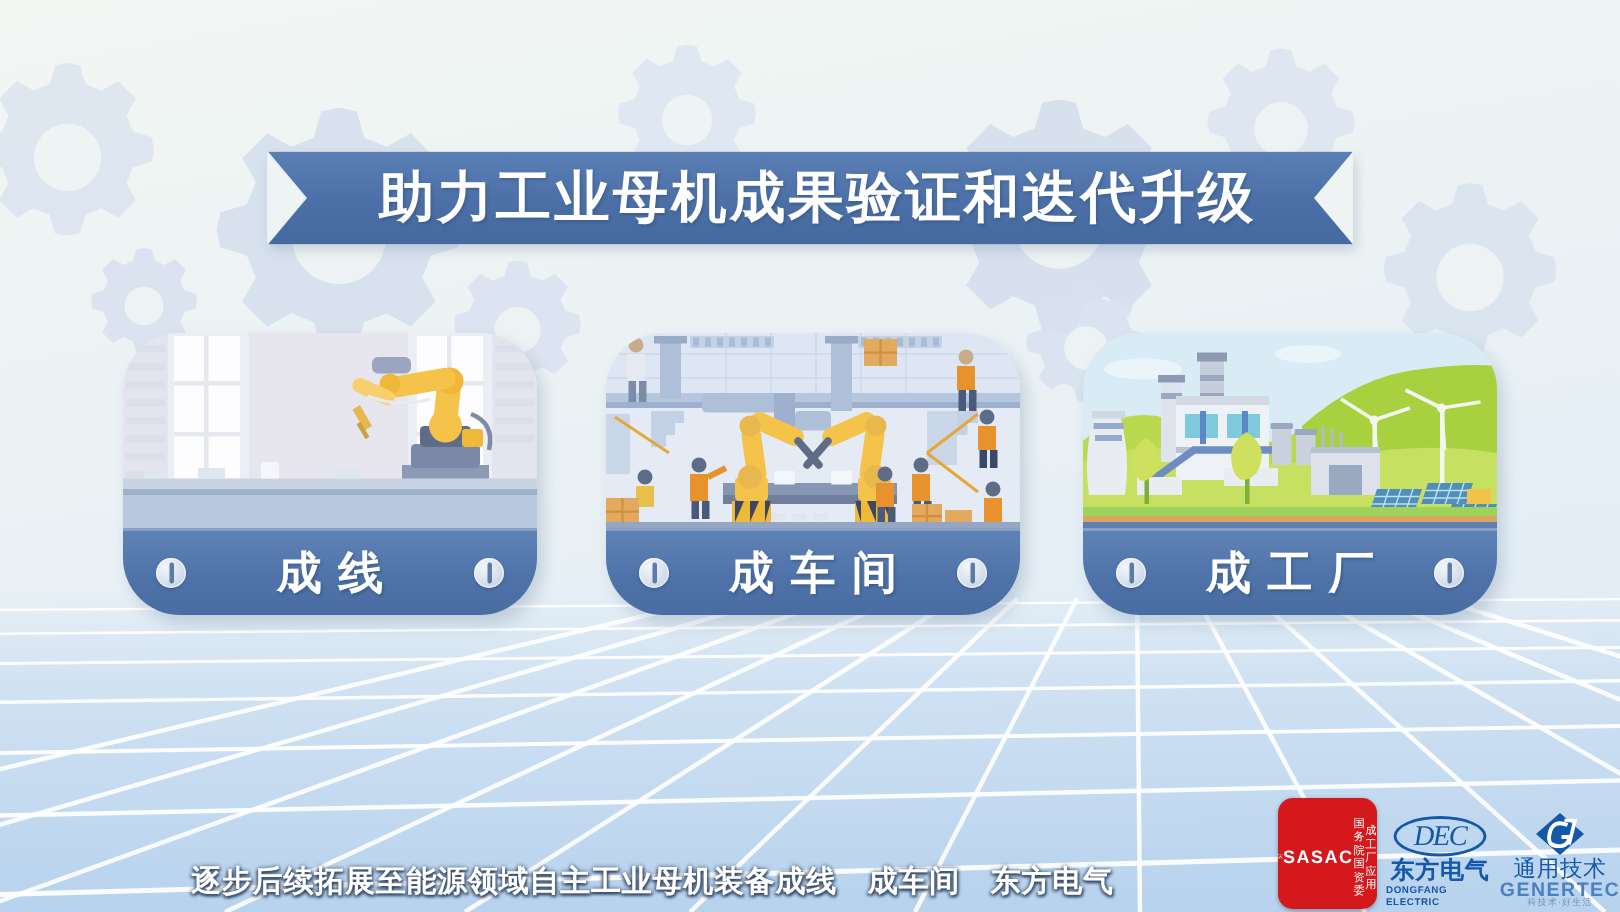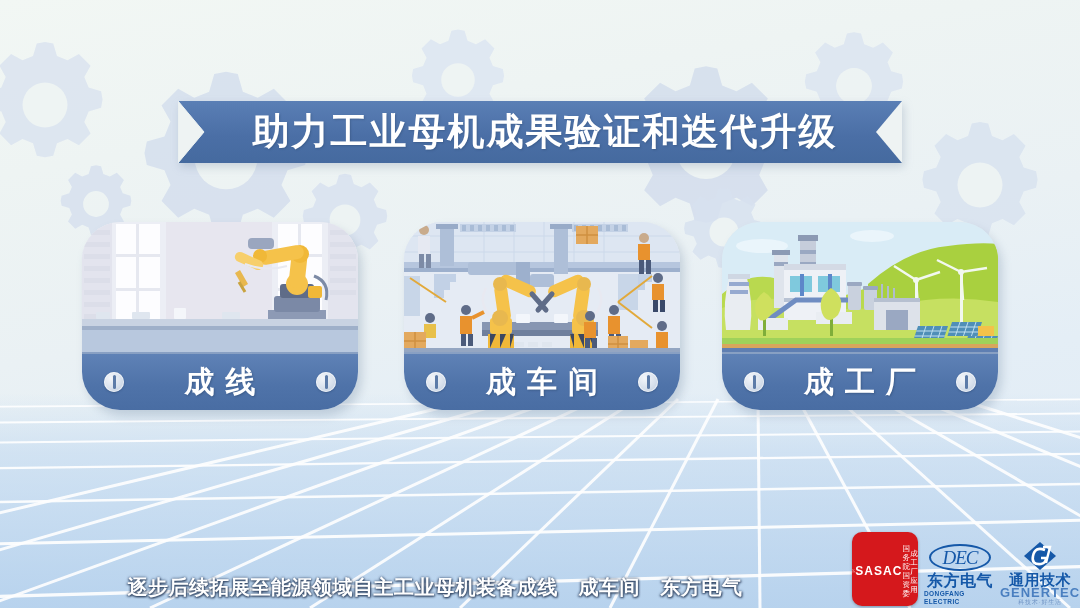--- a/index.html
+++ b/index.html
@@ -131,21 +131,21 @@
   .dec-oval {
     width: 62px; height: 27px; border: 2.5px solid #1558a8; border-radius: 50%;
     display: flex; align-items: center; justify-content: center;
   }
   .dec-oval span { font-size: 19px; font-weight: normal; font-style: italic; color: #1558a8; letter-spacing: -1px; font-family: "Liberation Serif", serif; }
   .dec-cn { font-size: 16px; font-weight: bold; color: #1558a8; line-height: 18px; margin-top: 1px; letter-spacing: .5px; }
   .dec-en { font-size: 6.5px; font-weight: bold; color: #1558a8; letter-spacing: .4px; line-height: 8px; }
 
   .logo-gen { width: 76px; height: 70px; display: flex; flex-direction: column; align-items: center; justify-content: flex-end; }
   .gen-mark { width: 34px; height: 30px; }
-  .gen-cn { font-size: 15px; font-weight: bold; color: #1558a8; line-height: 17px; letter-spacing: .5px; text-align: center; }
+  .gen-cn { font-size: 15px; font-weight: normal; color: #1558a8; line-height: 17px; letter-spacing: .5px; text-align: center; }
   .gen-en { font-size: 13px; font-weight: bold; color: #4a7fc0; letter-spacing: 1px; line-height: 10px; }
   .gen-tag { font-size: 6px; color: #6f93c4; letter-spacing: .8px; line-height: 8px; }
 </style>
 </head>
 <body>
 
 <div id="slide">
 
   <div class="gears">
     <div class="gear" style="left:-30px; top:30px;">

